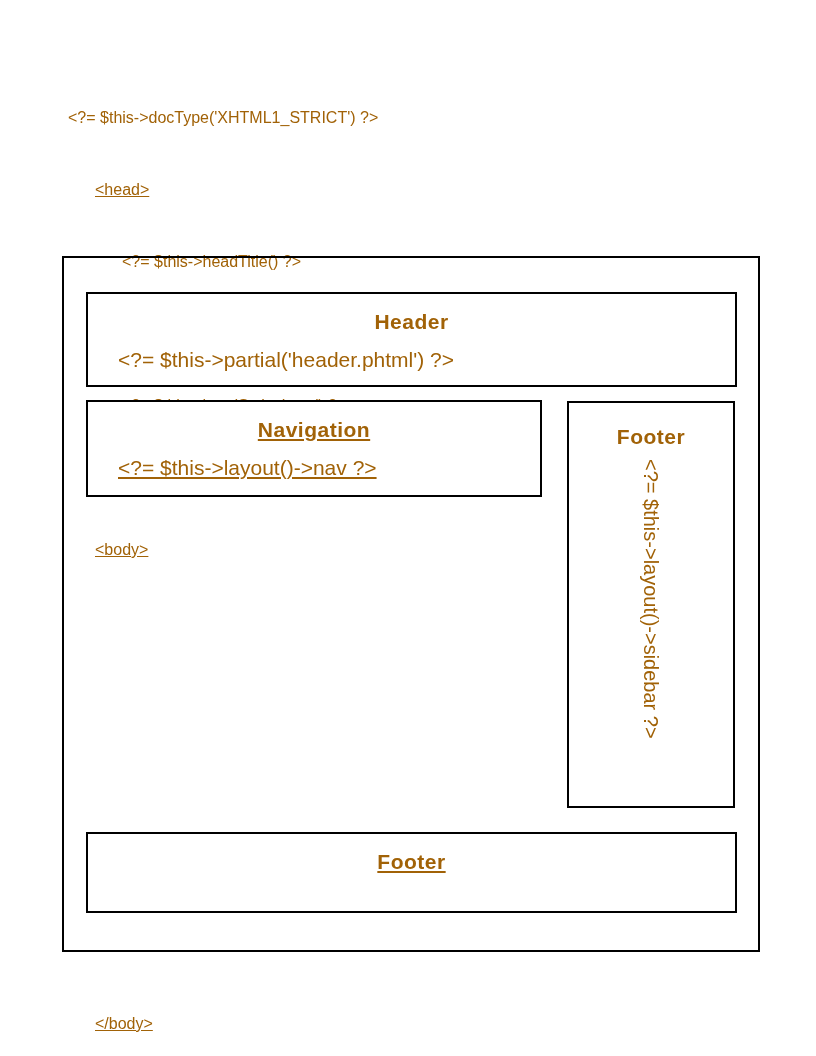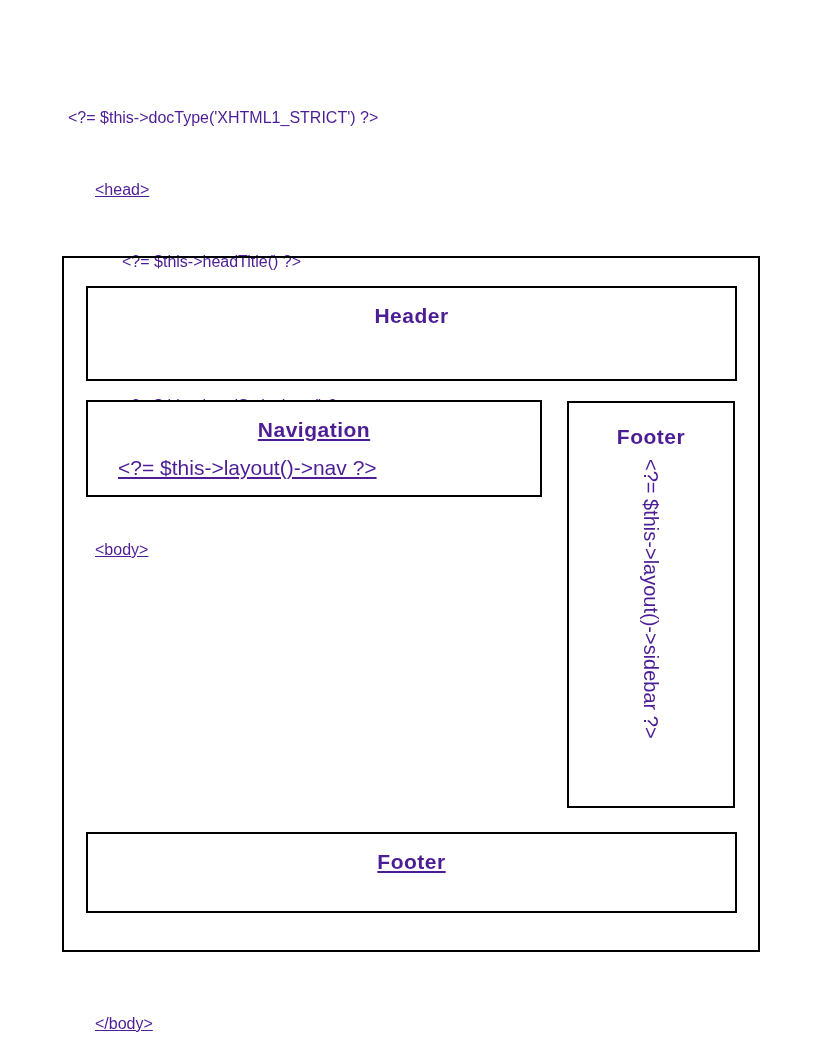--- a/index.html
+++ b/index.html
@@ -1,21 +1,21 @@
 <!DOCTYPE html>
 <html><head>
 <meta charset="utf-8">
 <style>
   html, body { margin: 0; padding: 0; background: #ffffff; }
   .page {
     position: relative;
     width: 816px;
     height: 1056px;
     background: #ffffff;
-    color: #4c1d95;
+    color: #a16207;
     font-family: "Liberation Sans", sans-serif;
     overflow: hidden;
   }
 
   
   .top-code {
     position: absolute;
     left: 68px;
     top: 58px;
     font-size: 16px;
@@ -60,21 +60,21 @@
     letter-spacing: 0.5px;
   }
   .box-code {
     margin-top: 14px;
     padding-left: 30px;
     font-size: 21px;
     line-height: 24px;
     white-space: pre;
   }
 
-  .header-box  { left: 22px;  top: 28px;  width: 651px; height: 95px;  }
+  .header-box  { left: 22px;  top: 34px;  width: 651px; height: 95px;  }
   .nav-box     { left: 22px;  top: 142px; width: 456px; height: 97px; text-decoration: underline;  }
   .content-box { left: 22px;  top: 262px; width: 456px; height: 288px; }
   .sidebar-box { left: 503px; top: 143px; width: 168px; height: 407px; padding-top: 22px; }
   .footer-box  { left: 22px;  top: 574px; width: 651px; height: 81px; text-decoration: underline;  }
 
   .vertical-code {
     writing-mode: vertical-rl;
     text-orientation: mixed;
     font-size: 20px;
     line-height: 24px;
@@ -94,20 +94,21 @@
     <div class="code-line indent-2">&lt;?= $this-&gt;headScript() ?&gt;</div>
     <div class="code-line indent-2">&lt;?= $this-&gt;headStylesheet() ?&gt;</div>
     <div class="code-line indent-1">&lt;/head&gt;</div>
     <div class="code-line indent-1">&lt;body&gt;</div>
   </div>
 
   <div class="outer-box">
 
     <div class="box header-box">
       <div class="box-title">Header</div>
+      <div class="box-code">&lt;?= $this-&gt;partial('header.phtml') ?&gt;</div>
     </div>
 
     <div class="box nav-box">
       <div class="box-title">Navigation</div>
       <div class="box-code">&lt;?= $this-&gt;layout()-&gt;nav ?&gt;</div>
     </div>
 
 
     <div class="box sidebar-box">
       <div class="box-title">Footer</div>

